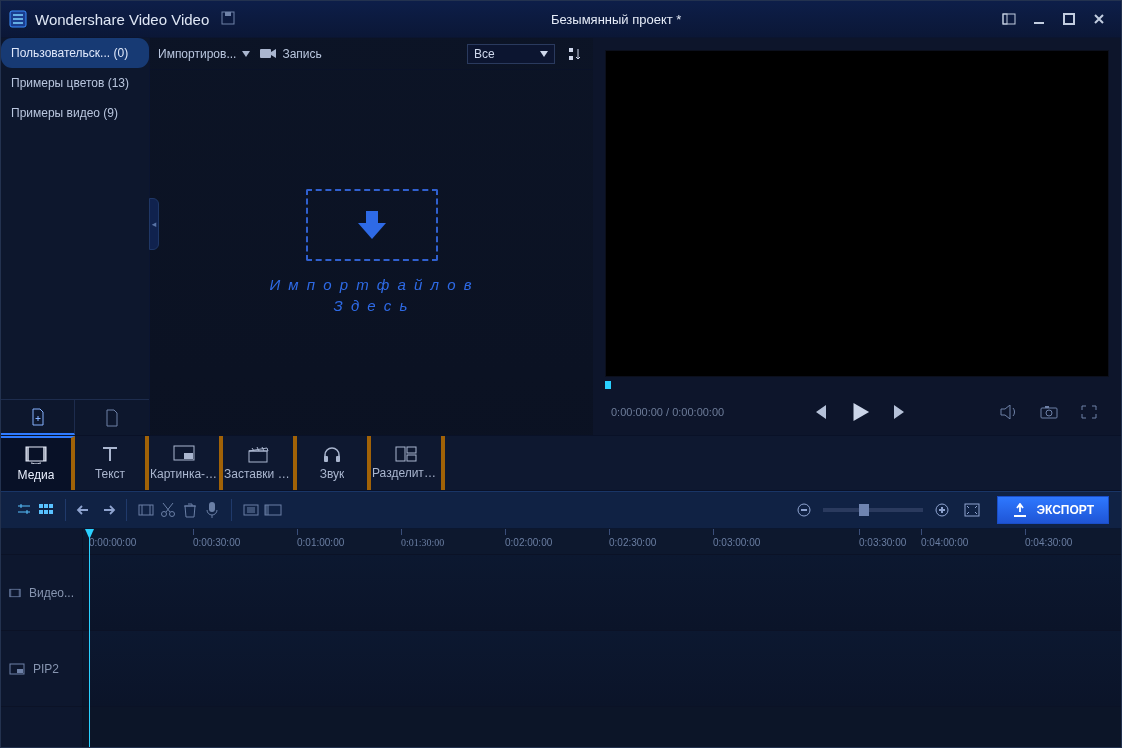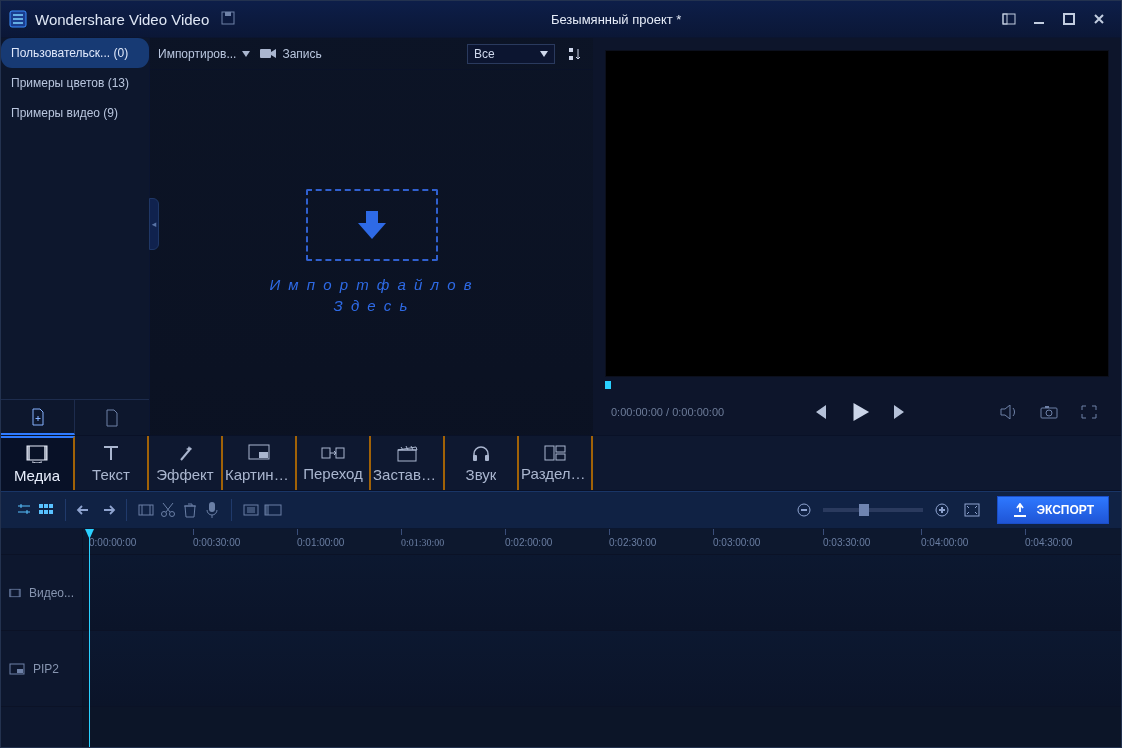--- a/index.html
+++ b/index.html
@@ -43,21 +43,21 @@
   .viewer{flex:1;background:var(--black);border:1px solid #0b0f1c;}
   .progress{height:8px;position:relative;margin-top:4px;}
   .progress .dot{position:absolute;left:0;top:0;width:6px;height:8px;background:#2ad0ff;}
   .controls{height:46px;display:flex;align-items:center;gap:12px;padding:0 6px;}
   .timecode{color:var(--muted);font-size:11px;}
   .controls .cspace{flex:1;}
   .pbtn{width:28px;height:28px;display:flex;align-items:center;justify-content:center;color:#b5c1d8;}
   .pbtn.big svg{transform:scale(1.3);}
   
   .modules{height:56px;background:#0e1830;display:flex;border-top:1px solid #091127;border-bottom:1px solid #091127;}
-  .mtab{width:74px;display:flex;flex-direction:column;align-items:center;justify-content:center;gap:4px;color:#aab6cf;font-size:15px;border-right:2px solid #a16207;cursor:default;}
+  .mtab{width:74px;display:flex;flex-direction:column;align-items:center;justify-content:center;gap:4px;color:#aab6cf;font-size:12px;border-right:4px solid #a16207;cursor:default;}
   .mtab .mlabel{white-space:nowrap;overflow:hidden;text-overflow:ellipsis;max-width:68px;}
   .mtab.active{background:#081127;color:#e8eefc;border-top:2px solid var(--accent);}
   .modules .mfill{flex:1;}
   
   .tltools{height:38px;display:flex;align-items:center;padding:0 12px;background:#102244;border-top:1px solid #193566;border-bottom:1px solid #0b1730;}
   .tltools .sep{width:1px;height:22px;background:#203a6b;margin:0 8px;}
   .ticon{width:22px;height:22px;display:flex;align-items:center;justify-content:center;color:#8fa4d0;}
   .ticon.accent{color:#59c2ff;}
   .tltools .grow{flex:1;}
   .zoom{display:flex;align-items:center;gap:8px;color:#8fa4d0;}
@@ -246,40 +246,25 @@
           </svg>
         <span class="mlabel">Медиа</span>
       </div>
       <div class="mtab">
         <svg width="20" height="18" viewBox="0 0 20 18">
             <path d="M3 3h14M10 3v13" stroke="#aab6cf" stroke-width="2"></path>
           </svg>
         <span class="mlabel">Текст</span>
       </div>
       <div class="mtab">
-        <svg width="20" height="18" viewBox="0 0 20 18">
-            <path d="M6 16L16 4" stroke="#aab6cf" stroke-width="2"></path>
-            <path d="M14 2l1 2 2 1-2 1-1 2-1-2-2-1 2-1z" fill="#aab6cf"></path>
-          </svg>
-        <span class="mlabel">Эффект</span>
-      </div>
-      <div class="mtab">
         <svg width="22" height="18" viewBox="0 0 22 18">
             <rect x="1" y="1" width="20" height="14" fill="none" stroke="#aab6cf"></rect>
             <rect x="11" y="8" width="9" height="6" fill="#aab6cf"></rect>
           </svg>
         <span class="mlabel">Картинка-в...</span>
-      </div>
-      <div class="mtab">
-        <svg width="24" height="16" viewBox="0 0 24 16">
-            <rect x="1" y="3" width="8" height="10" fill="none" stroke="#aab6cf"></rect>
-            <rect x="15" y="3" width="8" height="10" fill="none" stroke="#aab6cf"></rect>
-            <path d="M9 8h6M13 6l2 2-2 2" stroke="#aab6cf" fill="none"></path>
-          </svg>
-        <span class="mlabel">Переход</span>
       </div>
       <div class="mtab">
         <svg width="22" height="18" viewBox="0 0 22 18">
             <rect x="2" y="6" width="18" height="11" fill="none" stroke="#aab6cf"></rect>
             <path d="M2 6l18-3 1 3-19 0M5 3l2 3M10 2l2 4M15 2l2 4" stroke="#aab6cf" fill="none"></path>
           </svg>
         <span class="mlabel">Заставки и ...</span>
       </div>
       <div class="mtab">
         <svg width="20" height="18" viewBox="0 0 20 18">
@@ -421,21 +406,21 @@
     </div>
     <div class="tracks">
       <div class="ruler" id="ruler">
           <div class="tick" style="left: 6px;"><div class="mark"></div>0:00:00:00</div>
           <div class="tick" style="left: 110px;"><div class="mark"></div>0:00:30:00</div>
           <div class="tick" style="left: 214px;"><div class="mark"></div>0:01:00:00</div>
           <div class="tick" style="left: 318px; font-family: Liberation Serif, serif;"><div class="mark"></div>0:01:30:00</div>
           <div class="tick" style="left: 422px;"><div class="mark"></div>0:02:00:00</div>
           <div class="tick" style="left: 526px;"><div class="mark"></div>0:02:30:00</div>
           <div class="tick" style="left: 630px;"><div class="mark"></div>0:03:00:00</div>
-          <div class="tick" style="left: 740px;"><div class="mark"></div>0:03:30:00</div>
+          <div class="tick" style="left: 776px;"><div class="mark"></div>0:03:30:00</div>
           <div class="tick" style="left: 838px;"><div class="mark"></div>0:04:00:00</div>
           <div class="tick" style="left: 942px;"><div class="mark"></div>0:04:30:00</div>
         </div>
       <div class="playhead"></div>
       <div class="trackrow"></div>
       <div class="trackrow"></div>
     </div>
   </div>
 </div>
 

